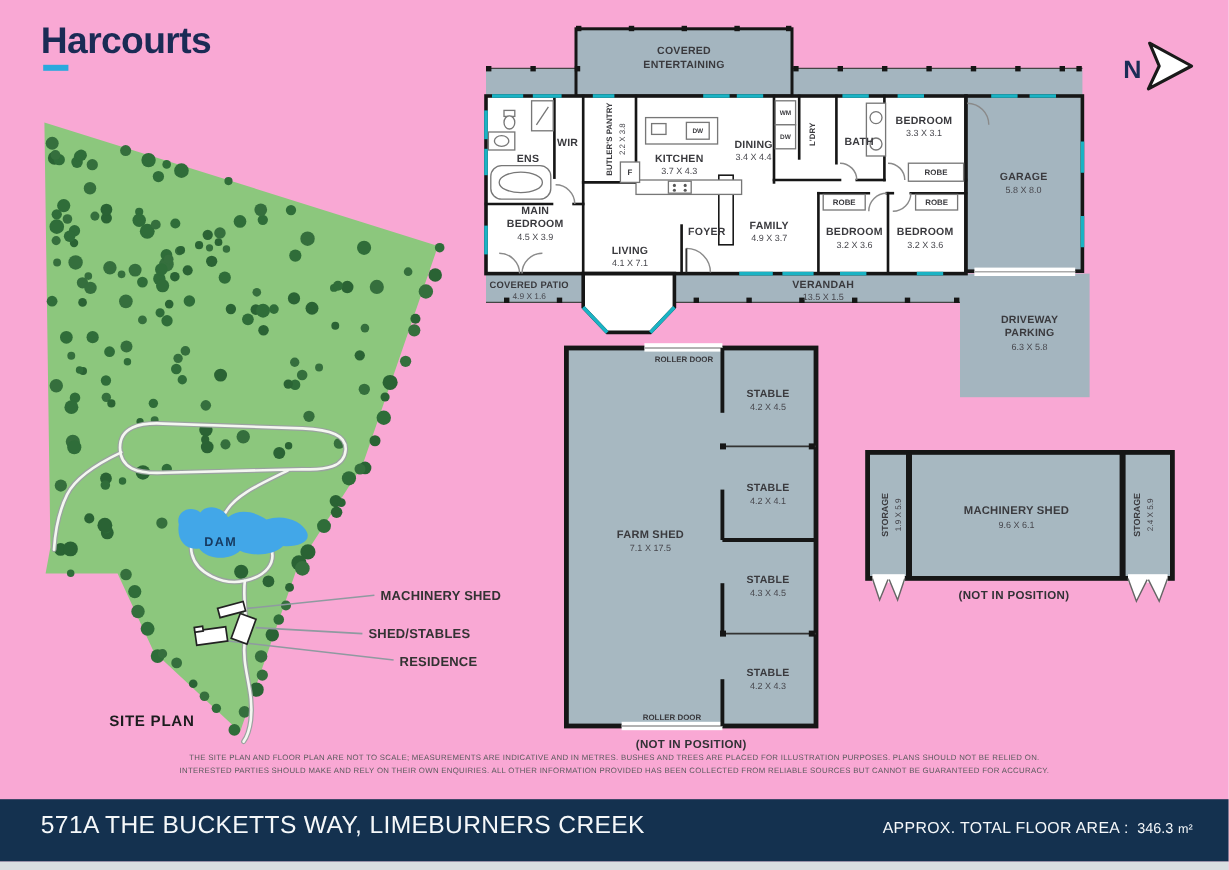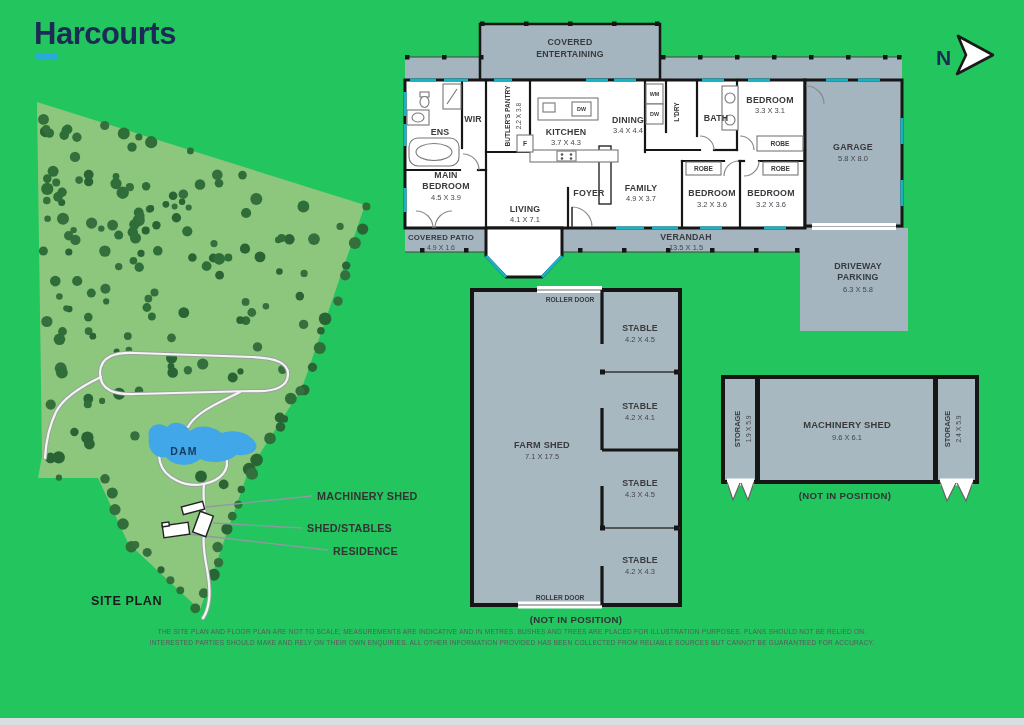--- a/index.html
+++ b/index.html
@@ -1,16 +1,16 @@
 <!DOCTYPE html>
 <html><head>
 <meta charset="utf-8">
 <style>
   html,body{margin:0;padding:0;background:#ffffff;}
-  .page{position:relative;width:1024px;height:725px;background:#22c55e;overflow:hidden;
+  .page{position:relative;width:1024px;height:725px;background:#f9a8d4;overflow:hidden;
         font-family:"Liberation Sans",sans-serif;}
   svg{position:absolute;left:0;top:0;}
   svg text{font-family:"Liberation Sans",sans-serif;}
   .rn{font-size:8.8px;font-weight:700;fill:#3a3a3e;text-anchor:middle;letter-spacing:.2px}
   .rd{font-size:7.5px;font-weight:400;fill:#47474d;text-anchor:middle}
   .tiny{font-size:6.6px;font-weight:700;fill:#3a3a3e;text-anchor:middle}
   .micro{font-size:5.4px;font-weight:700;fill:#3a3a3e;text-anchor:middle}
   .nip{font-size:9.6px;font-weight:700;fill:#323236;text-anchor:middle;letter-spacing:.3px}
   .callout{font-size:10.8px;font-weight:700;fill:#333;letter-spacing:.2px}
   .dam-t{font-size:10.5px;font-weight:700;fill:#16395f;letter-spacing:1.2px}
@@ -518,14 +518,20 @@
       <text class="rd" style="font-size:6.8px" transform="rotate(-90 961 429)" x="961" y="429">2.4 X 5.9</text>
       <text class="nip" x="845" y="499">(NOT IN POSITION)</text>
     </g>
   </svg>
 
   <div class="disclaimer">
     <div>THE SITE PLAN AND FLOOR PLAN ARE NOT TO SCALE; MEASUREMENTS ARE INDICATIVE AND IN METRES. BUSHES AND TREES ARE PLACED FOR ILLUSTRATION PURPOSES. PLANS SHOULD NOT BE RELIED ON.</div>
     <div>INTERESTED PARTIES SHOULD MAKE AND RELY ON THEIR OWN ENQUIRIES. ALL OTHER INFORMATION PROVIDED HAS BEEN COLLECTED FROM RELIABLE SOURCES BUT CANNOT BE GUARANTEED FOR ACCURACY.</div>
   </div>
 
+  <div class="footer">
+    <div class="addr">571A THE BUCKETTS WAY, LIMEBURNERS CREEK</div>
+    <div class="area">
+      <span class="lbl">APPROX. TOTAL FLOOR AREA :</span><span class="val">346.3</span><span class="unit">m²</span>
+    </div>
+  </div>
   <div class="bottom-strip"></div>
 </div>
 
 </body></html>

